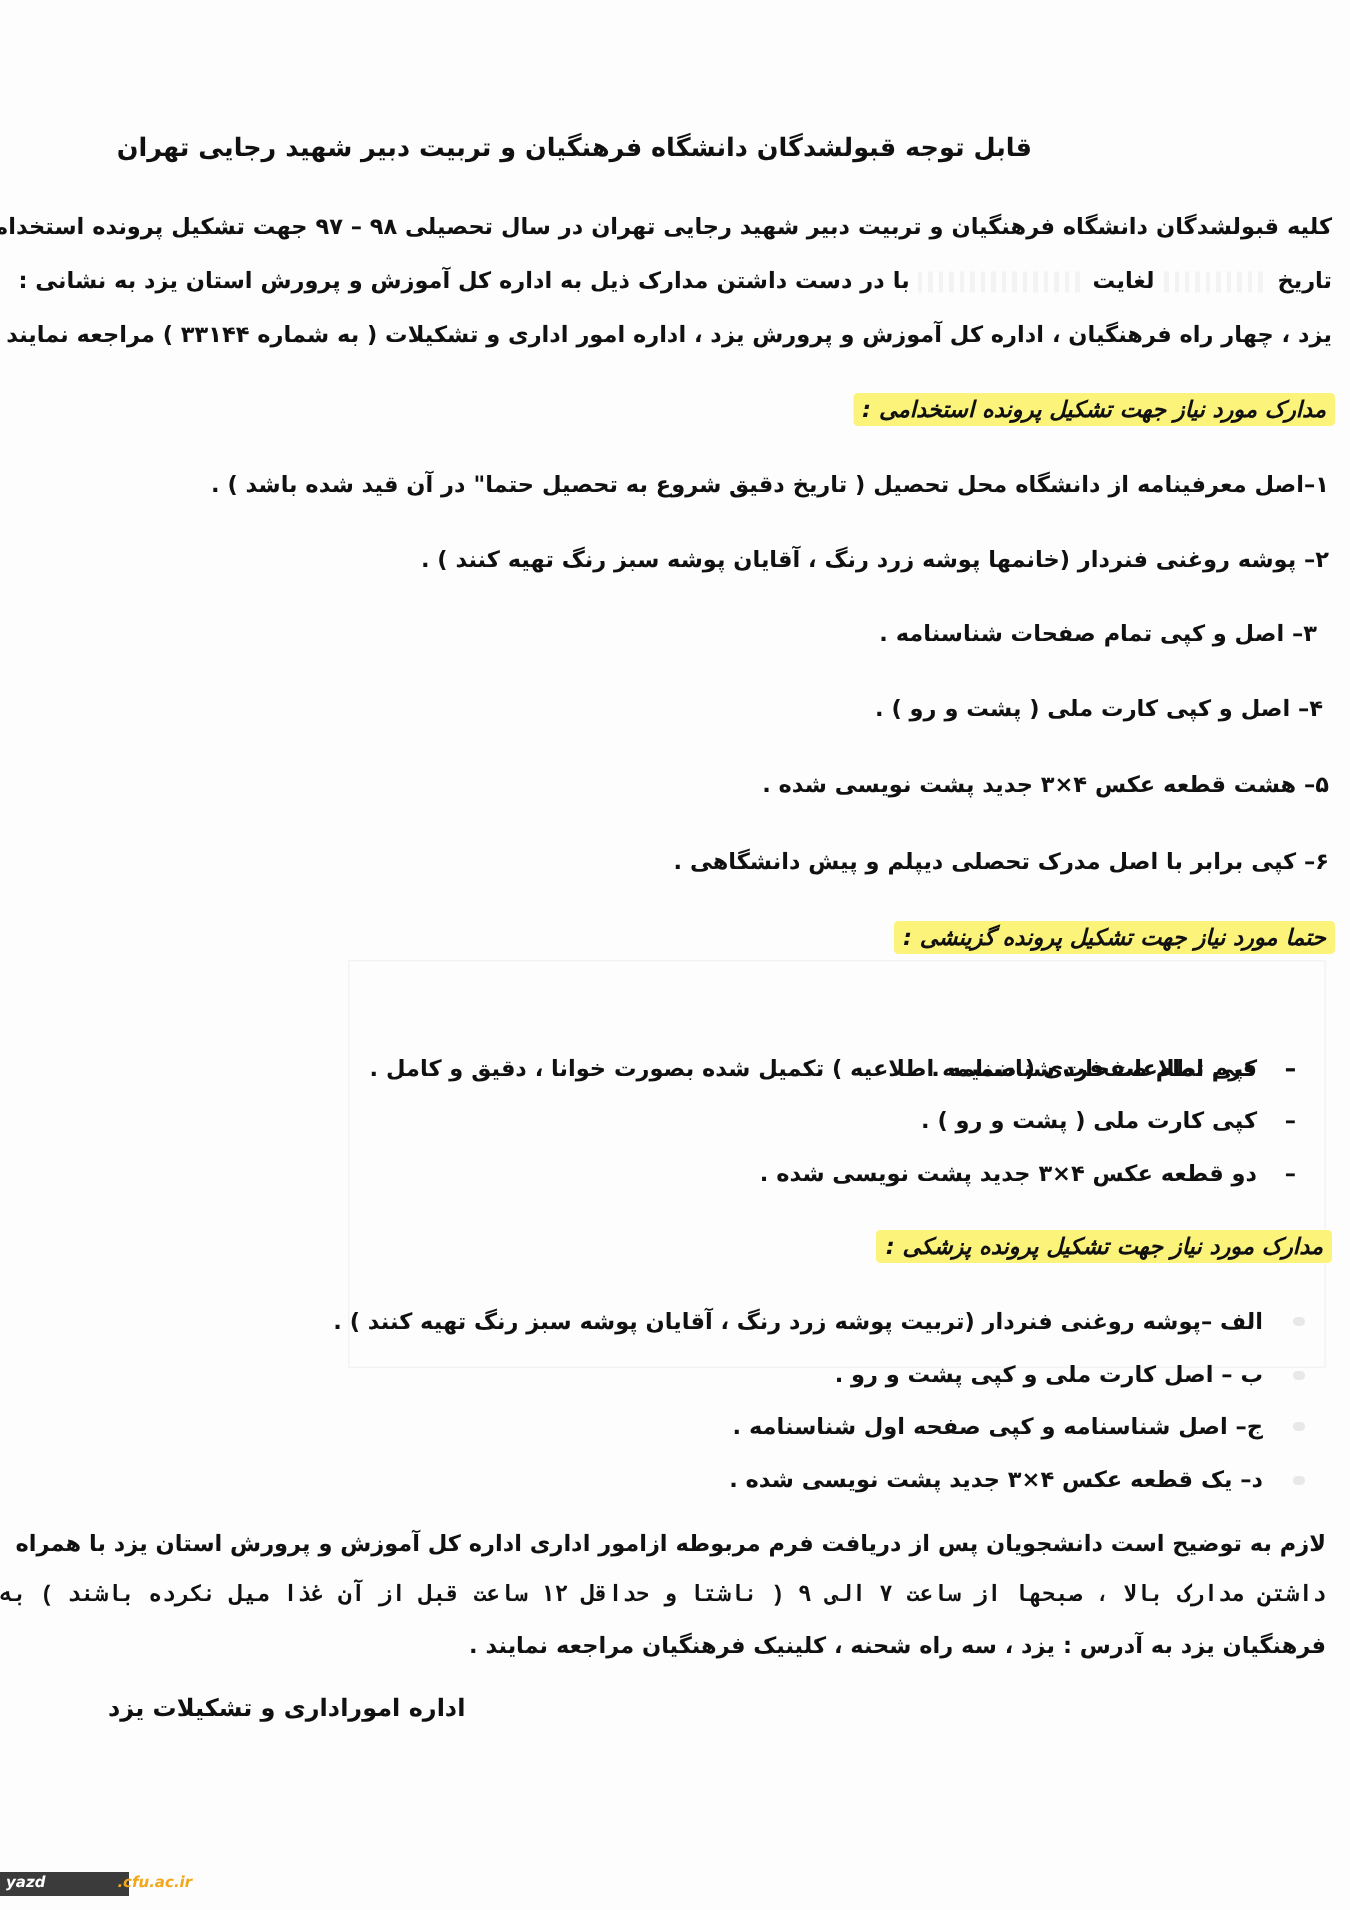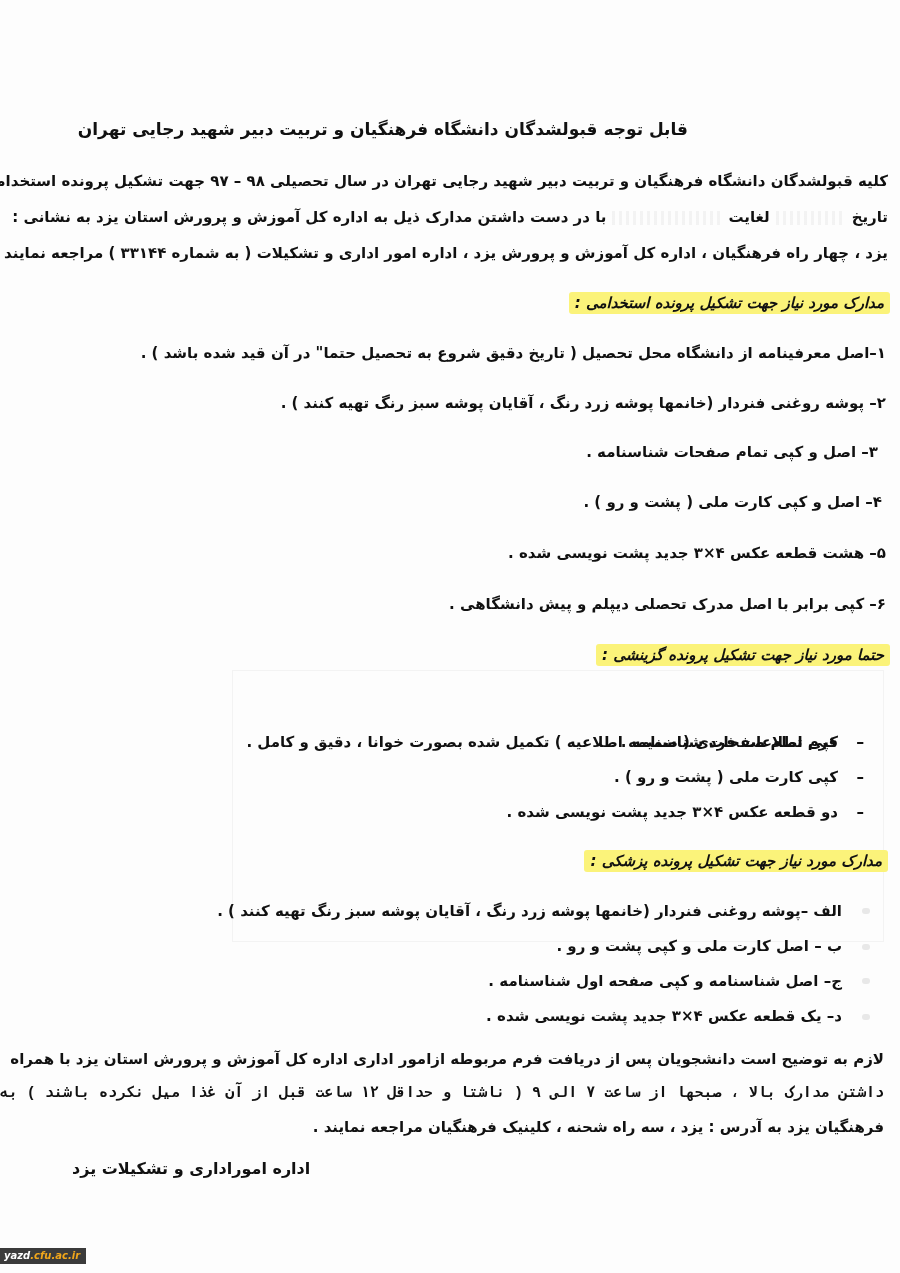--- a/index.html
+++ b/index.html
@@ -12,21 +12,20 @@
       background: #fdfdfd;
       position: relative;
       overflow: hidden;
       font-family: "DejaVu Sans", sans-serif;
       color: #111;
     }
     .page {
       position: absolute;
       inset: 0;
       direction: rtl;
-      margin-top: 30px;
     }
     .line {
       position: absolute;
       white-space: nowrap;
       font-weight: bold;
       font-size: 15px;
       line-height: 22px;
       direction: rtl;
       unicode-bidi: embed;
     }
@@ -77,21 +76,21 @@
       font-family: "DejaVu Sans", sans-serif;
       font-style: italic;
       font-weight: bold;
       font-size: 10px;
       line-height: 16px;
       padding-left: 4px;
       direction: ltr;
       white-space: nowrap;
     }
     .watermark .a { color: #ffffff; font-style: italic; }
-    .watermark .b { color: #f2a71b; }
+    .watermark .b { color: #f2a71b; padding-left: 48px; }
   </style>
 </head>
 <body>
 
 <div class="page">
 
   <div class="ghost" style="left:232px; top:640px; width:650px; height:270px;"></div>
 
   <div class="line title">قابل توجه قبولشدگان دانشگاه فرهنگیان و تربیت دبیر شهید رجایی تهران</div>
 
@@ -126,21 +125,21 @@
     <span class="dash">–</span><span>کپی کارت ملی ( پشت و رو ) .</span>
   </div>
   <div class="line" style="top:771px; right:36px;">
     <span class="dash">–</span><span>دو قطعه عکس ۴×۳ جدید پشت نویسی شده .</span>
   </div>
 
   <div class="line" style="top:820px; right:12px;">
     <span class="hl">مدارک مورد نیاز جهت تشکیل پرونده پزشکی :</span>
   </div>
   <div class="bullet-dot" style="top:878px; right:30px;"></div>
-  <div class="line" style="top:870px; right:58px;">الف –پوشه روغنی فنردار (خانمها پوشه زرد رنگ ، آقایان پوشه سبز رنگ تهیه کنند ) .</div>
+  <div class="line" style="top:870px; right:58px;">الف –پوشه روغنی فنردار (تربیت پوشه زرد رنگ ، آقایان پوشه سبز رنگ تهیه کنند ) .</div>
   <div class="bullet-dot" style="top:914px; right:30px;"></div>
   <div class="line" style="top:905px; right:58px;">ب – اصل کارت ملی و کپی پشت و رو .</div>
   <div class="bullet-dot" style="top:948px; right:30px;"></div>
   <div class="line" style="top:940px; right:58px;">ج– اصل شناسنامه و کپی صفحه اول شناسنامه .</div>
   <div class="bullet-dot" style="top:984px; right:30px;"></div>
   <div class="line" style="top:975px; right:58px;">د– یک قطعه عکس ۴×۳ جدید پشت نویسی شده .</div>
 
   <div class="line" style="top:1018px; right:16px;">لازم به توضیح است دانشجویان پس از دریافت فرم مربوطه ازامور اداری اداره کل آموزش و پرورش استان یزد با همراه</div>
   <div class="line" style="top:1053px; right:16px;font-family:Liberation Mono, monospace;">داشتن مدارک بالا ، صبحها از ساعت ۷ الی ۹ ( ناشتا و حداقل ۱۲ ساعت قبل از آن غذا میل نکرده باشند ) به کلینیک</div>
   <div class="line" style="top:1086px; right:16px;">فرهنگیان یزد به آدرس : یزد ، سه راه شحنه ، کلینیک فرهنگیان مراجعه نمایند .</div>

